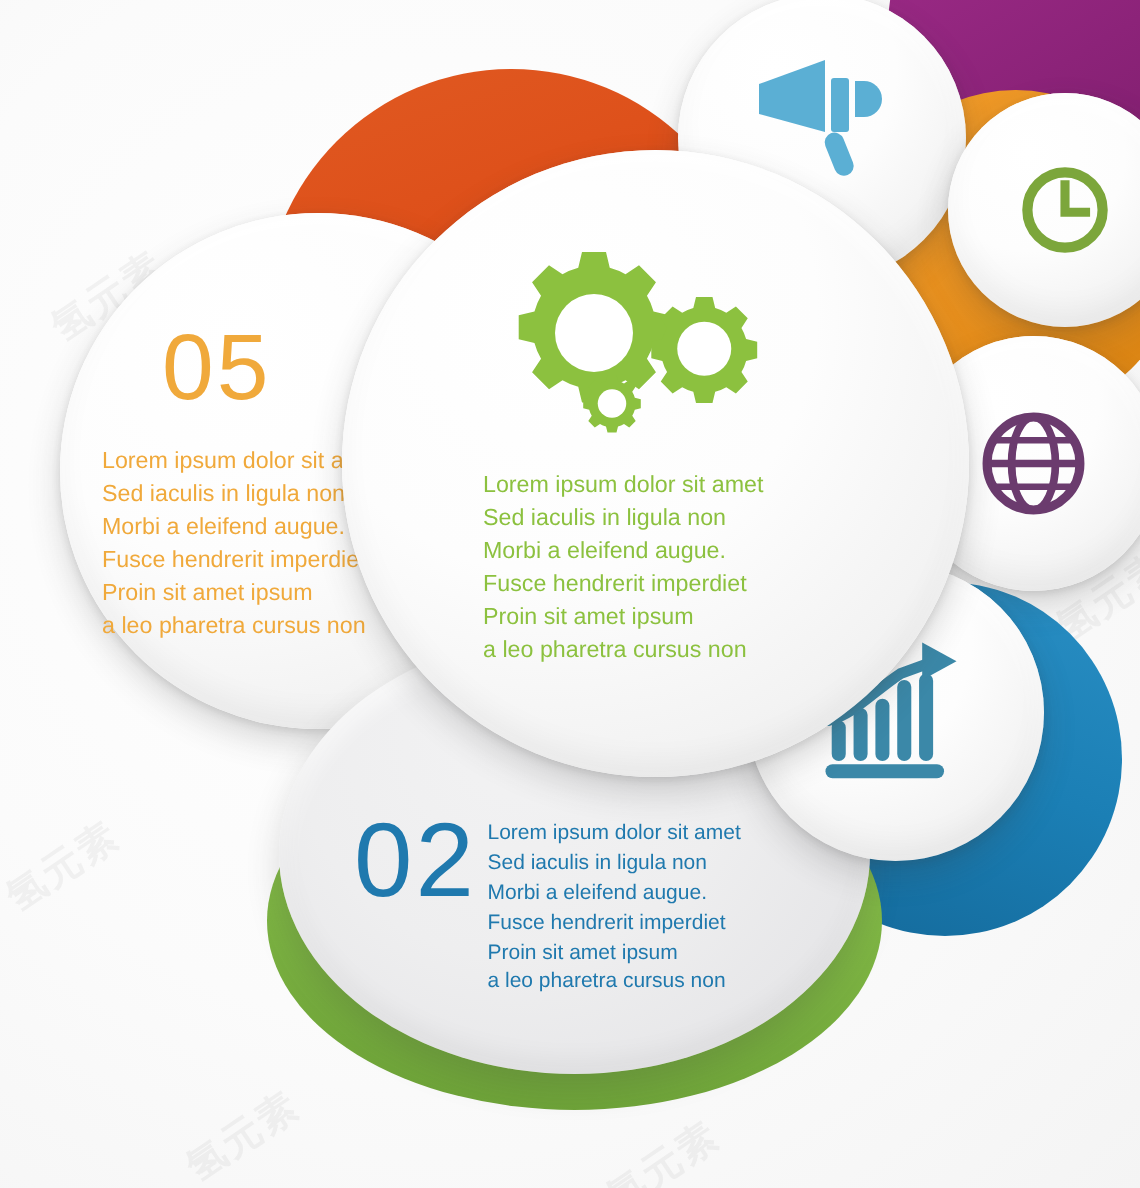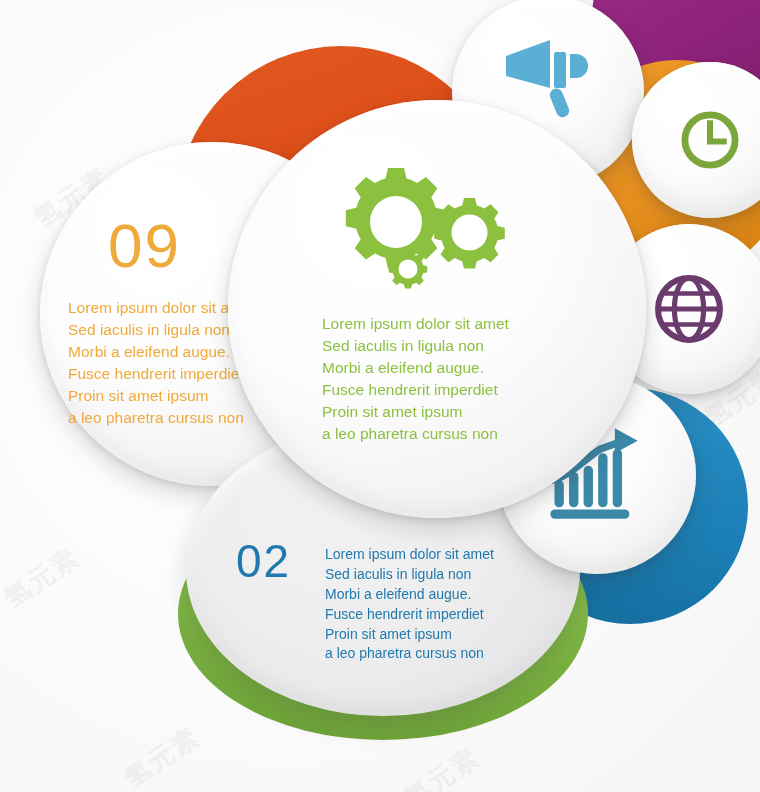--- a/index.html
+++ b/index.html
@@ -87,21 +87,21 @@
   }
 
   
   #step01-number{ left:108px; top:215px; font-size:62px; color:#F0A93B; letter-spacing:2px;}
   #step01-text  { left:68px;  top:297px; font-size:15.5px; color:#F0A93B;}
 
   
   #center-text  { left:322px; top:313px; font-size:15.5px; color:#8CC13F;}
 
   
-  #step02-number{ left:236px; top:538px; font-size:46px; color:#1F79AE; letter-spacing:2px;}
+  #step02-number{ left:236px; top:538px; font-size:70px; color:#1F79AE; letter-spacing:2px;}
   #step02-text  { left:325px; top:545px; font-size:14px;  color:#1F79AE;}
 
   .icon{position:absolute;}
 </style>
 </head>
 <body>
 
 <div id="stage">
 
   <div class="wm-layer">
@@ -158,21 +158,21 @@
       <circle cx="50" cy="50" r="36" fill="none" stroke="#6B3B6E" stroke-width="7"></circle>
       <ellipse cx="50" cy="50" rx="17" ry="36" fill="none" stroke="#6B3B6E" stroke-width="6"></ellipse>
       <line x1="14" y1="50" x2="86" y2="50" stroke="#6B3B6E" stroke-width="6"></line>
       <line x1="20" y1="32" x2="80" y2="32" stroke="#6B3B6E" stroke-width="5"></line>
       <line x1="20" y1="68" x2="80" y2="68" stroke="#6B3B6E" stroke-width="5"></line>
     </svg>
   </div>
 
   <div class="disc white-disc l-mid" style="left:40px; top:142px; width:344px; height:344px;"></div>
 
-  <div class="num l-front" id="step01-number">09</div>
+  <div class="num l-front" id="step01-number">05</div>
   <div class="body-txt l-front" id="step01-text">Lorem ipsum dolor sit amet
 Sed iaculis in ligula non
 Morbi a eleifend augue.
 Fusce hendrerit imperdiet
 Proin sit amet ipsum
 a leo pharetra cursus non</div>
 
   <div class="disc gray-disc l-mid" style="left:186px; top:422px; width:394px; height:294px;"></div>
 
   <div class="num l-front" id="step02-number">02</div>

